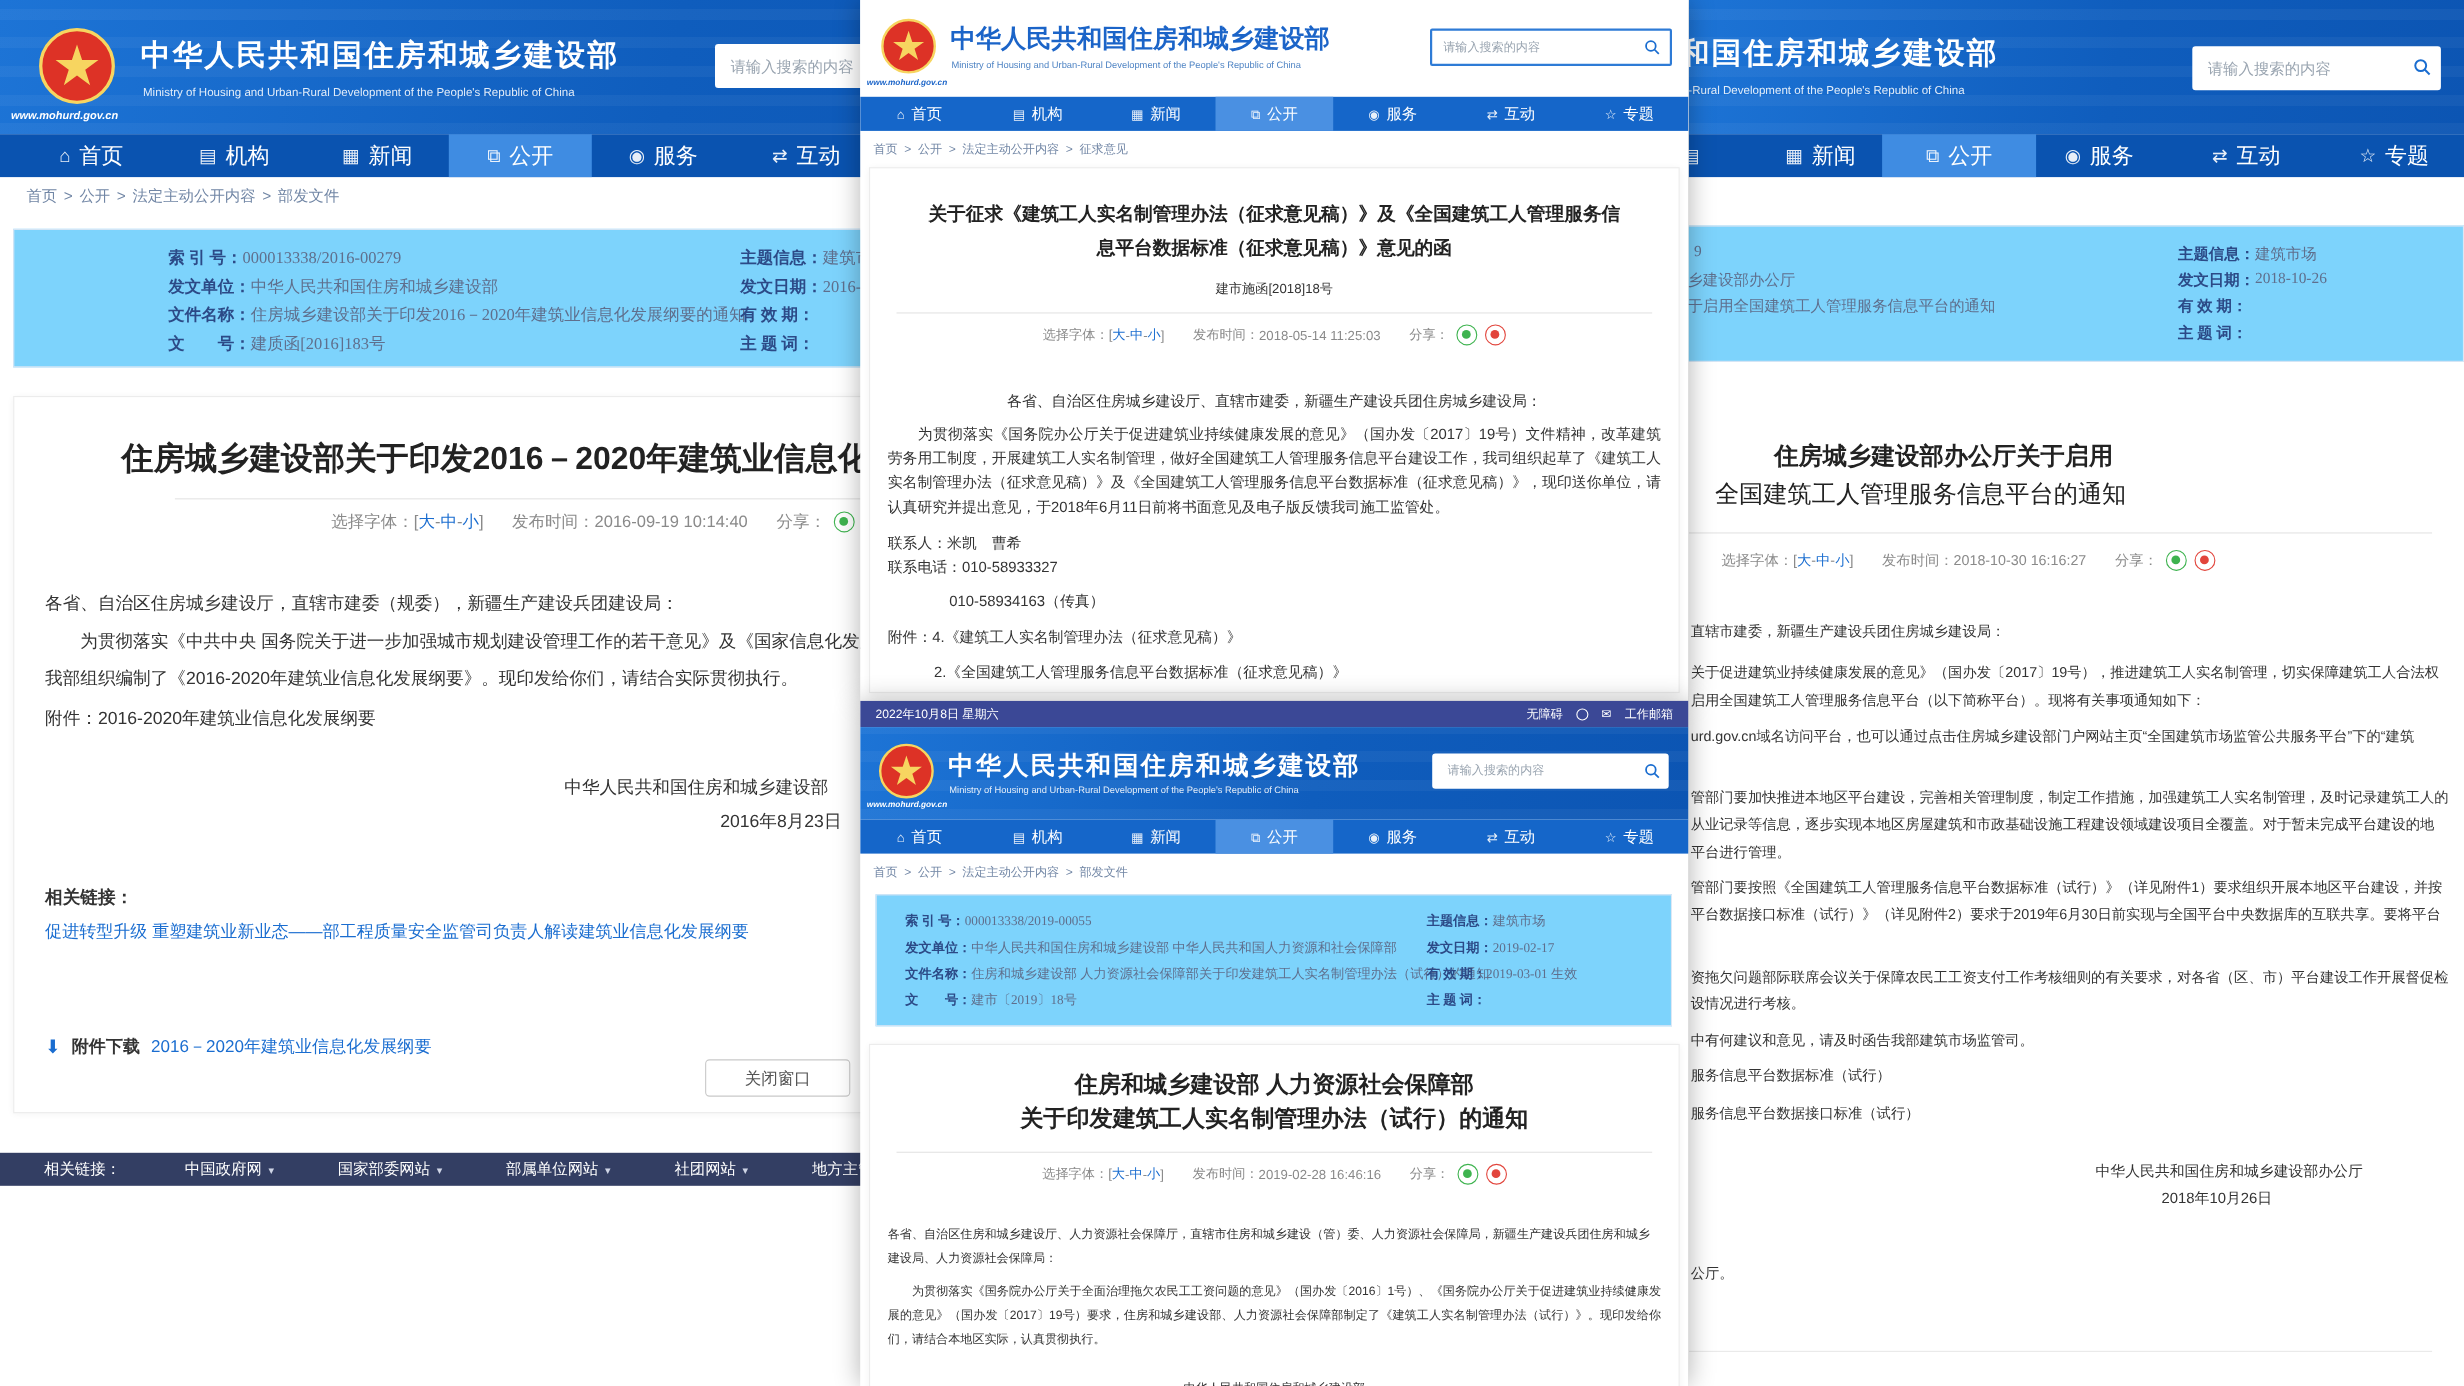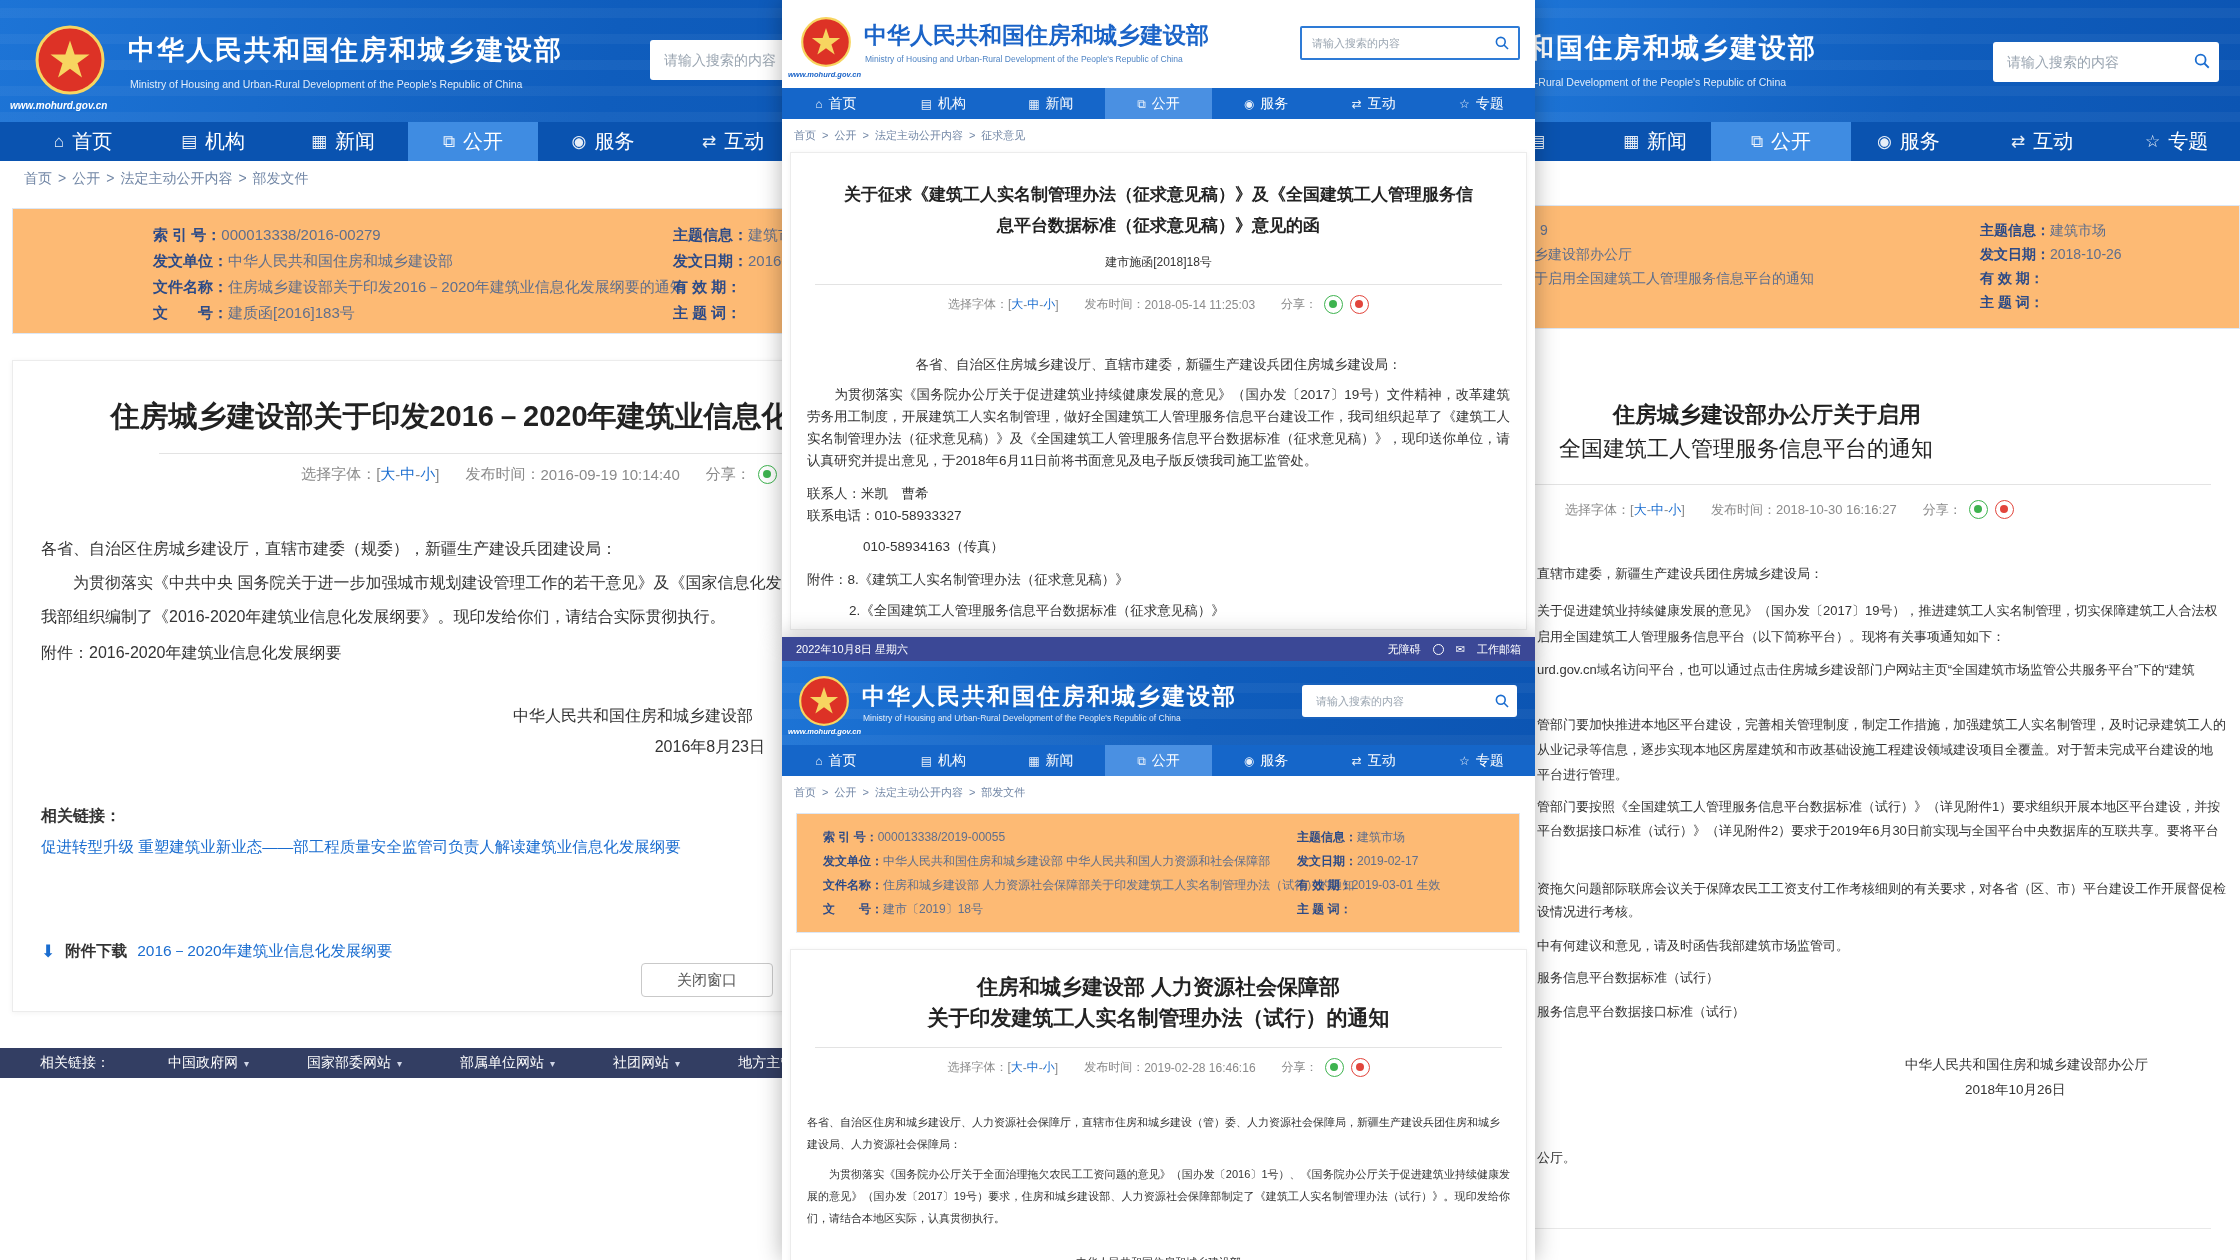--- a/index.html
+++ b/index.html
@@ -46,21 +46,21 @@
   .nav-sm .nav-item { flex:1; display:flex; align-items:center; justify-content:center; gap:6px;
     color:#fff; font-size:14px; cursor:pointer; white-space:nowrap; }
   .nav-sm .nav-item.active { background:#4a90e2; }
   .nav-sm .nav-ic { font-size:12px; }
 
   
   .crumb { color:#7186a5; white-space:nowrap; }
   .crumb .sep { margin:0 6px; }
 
   
-  .meta-box { position:absolute; background:#fdba74; border:1px solid #dde7f4; }
+  .meta-box { position:absolute; background:#7dd3fc; border:1px solid #dde7f4;font-family:Liberation Serif, serif; }
   .meta-row { display:flex; }
   .m-label { color:#2c4a87; font-weight:bold; white-space:pre; }
   .m-value { color:#5f6f8d; white-space:nowrap; }
 
   
   .card { position:absolute; background:#fff; border:1px solid #ececec; box-shadow:0 1px 6px rgba(0,0,0,.05); }
   .art-title { color:#222; font-weight:bold; text-align:center; }
   .thin-hr { border-top:1px solid #e3e3e3; }
   .fontline { display:flex; align-items:center; color:#8a8a8a; white-space:pre; }
   .fontline .blue { color:#1a6dd0; cursor:pointer; text-decoration:none; }
@@ -362,21 +362,21 @@
       <span class="fl-gap"></span><span>发布时间：</span><span>2018-05-14 11:25:03</span>
       <span class="fl-gap"></span><span>分享：</span>
       <span class="share wechat"><i></i></span>
       <span class="share weibo"><i></i></span>
     </div>
     <div class="b-p" id="b-p1">各省、自治区住房城乡建设厅、直辖市建委，新疆生产建设兵团住房城乡建设局：</div>
     <div class="b-p" id="b-p2">　　为贯彻落实《国务院办公厅关于促进建筑业持续健康发展的意见》（国办发〔2017〕19号）文件精神，改革建筑劳务用工制度，开展建筑工人实名制管理，做好全国建筑工人管理服务信息平台建设工作，我司组织起草了《建筑工人实名制管理办法（征求意见稿）》及《全国建筑工人管理服务信息平台数据标准（征求意见稿）》，现印送你单位，请认真研究并提出意见，于2018年6月11日前将书面意见及电子版反馈我司施工监管处。</div>
     <div class="b-p" id="b-c1">联系人：米凯　曹希</div>
     <div class="b-p" id="b-c2">联系电话：010-58933327</div>
     <div class="b-p" id="b-c3">010-58934163（传真）</div>
-    <div class="b-p" id="b-at1">附件：8.《建筑工人实名制管理办法（征求意见稿）》</div>
+    <div class="b-p" id="b-at1">附件：4.《建筑工人实名制管理办法（征求意见稿）》</div>
     <div class="b-p" id="b-at2">2.《全国建筑工人管理服务信息平台数据标准（征求意见稿）》</div>
 
   </div>
 </section>
 
 <section class="win" id="win-midbot">
   <div id="c-topbar">
     <span>2022年10月8日 星期六</span>
     <span class="rgt">
       <span>无障碍</span>

